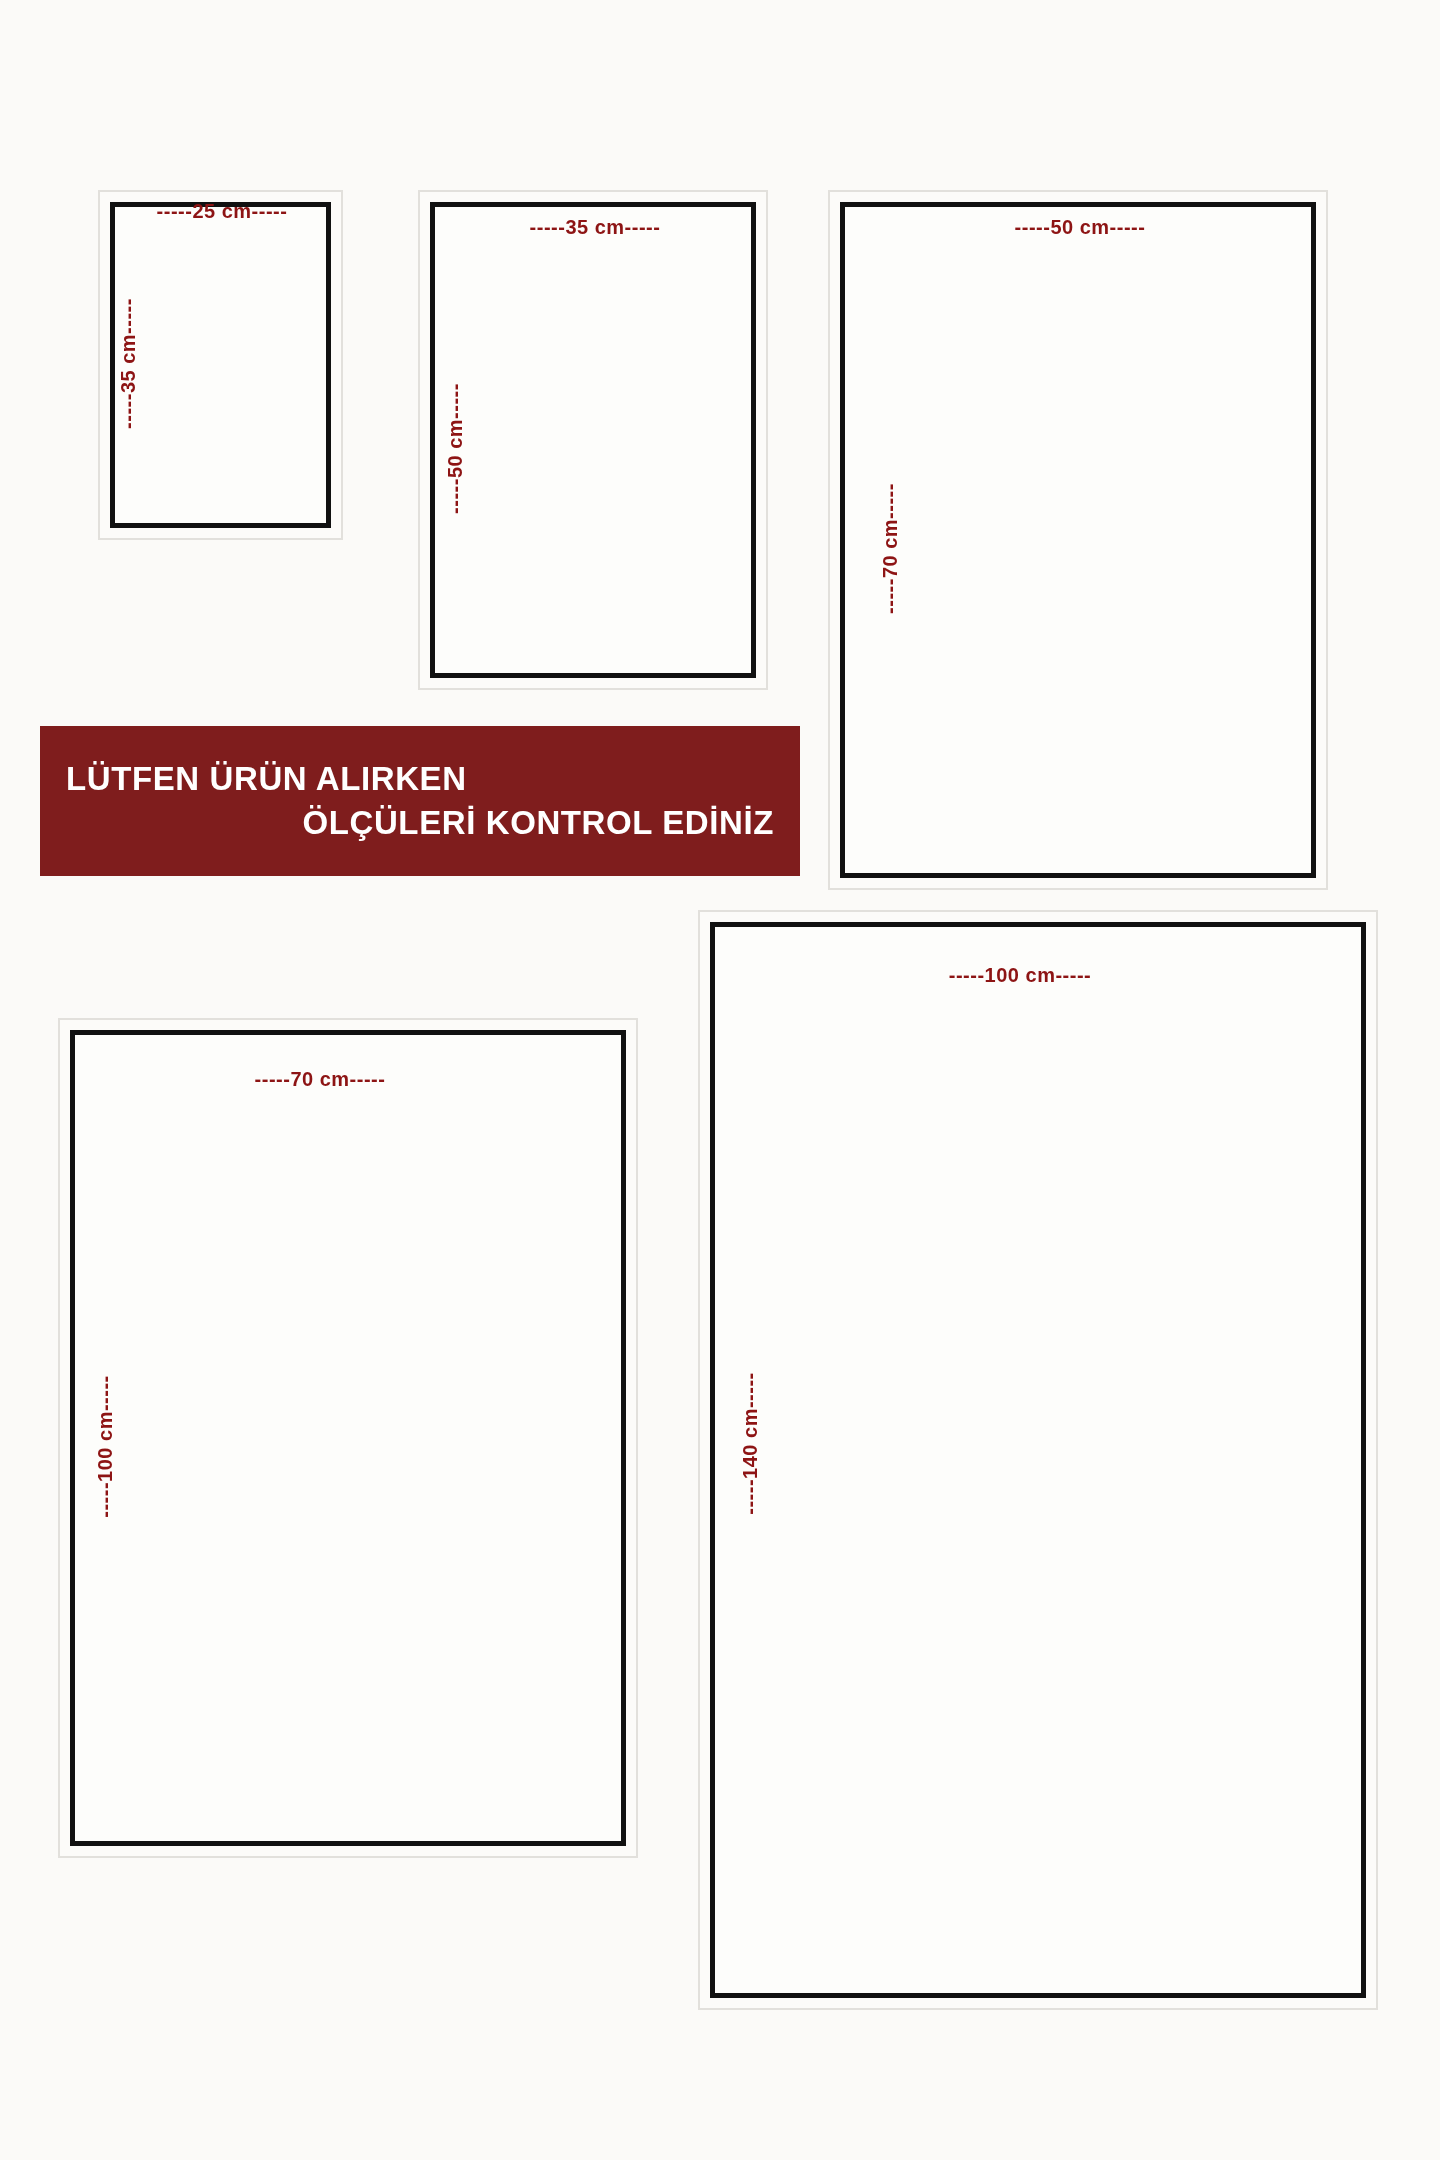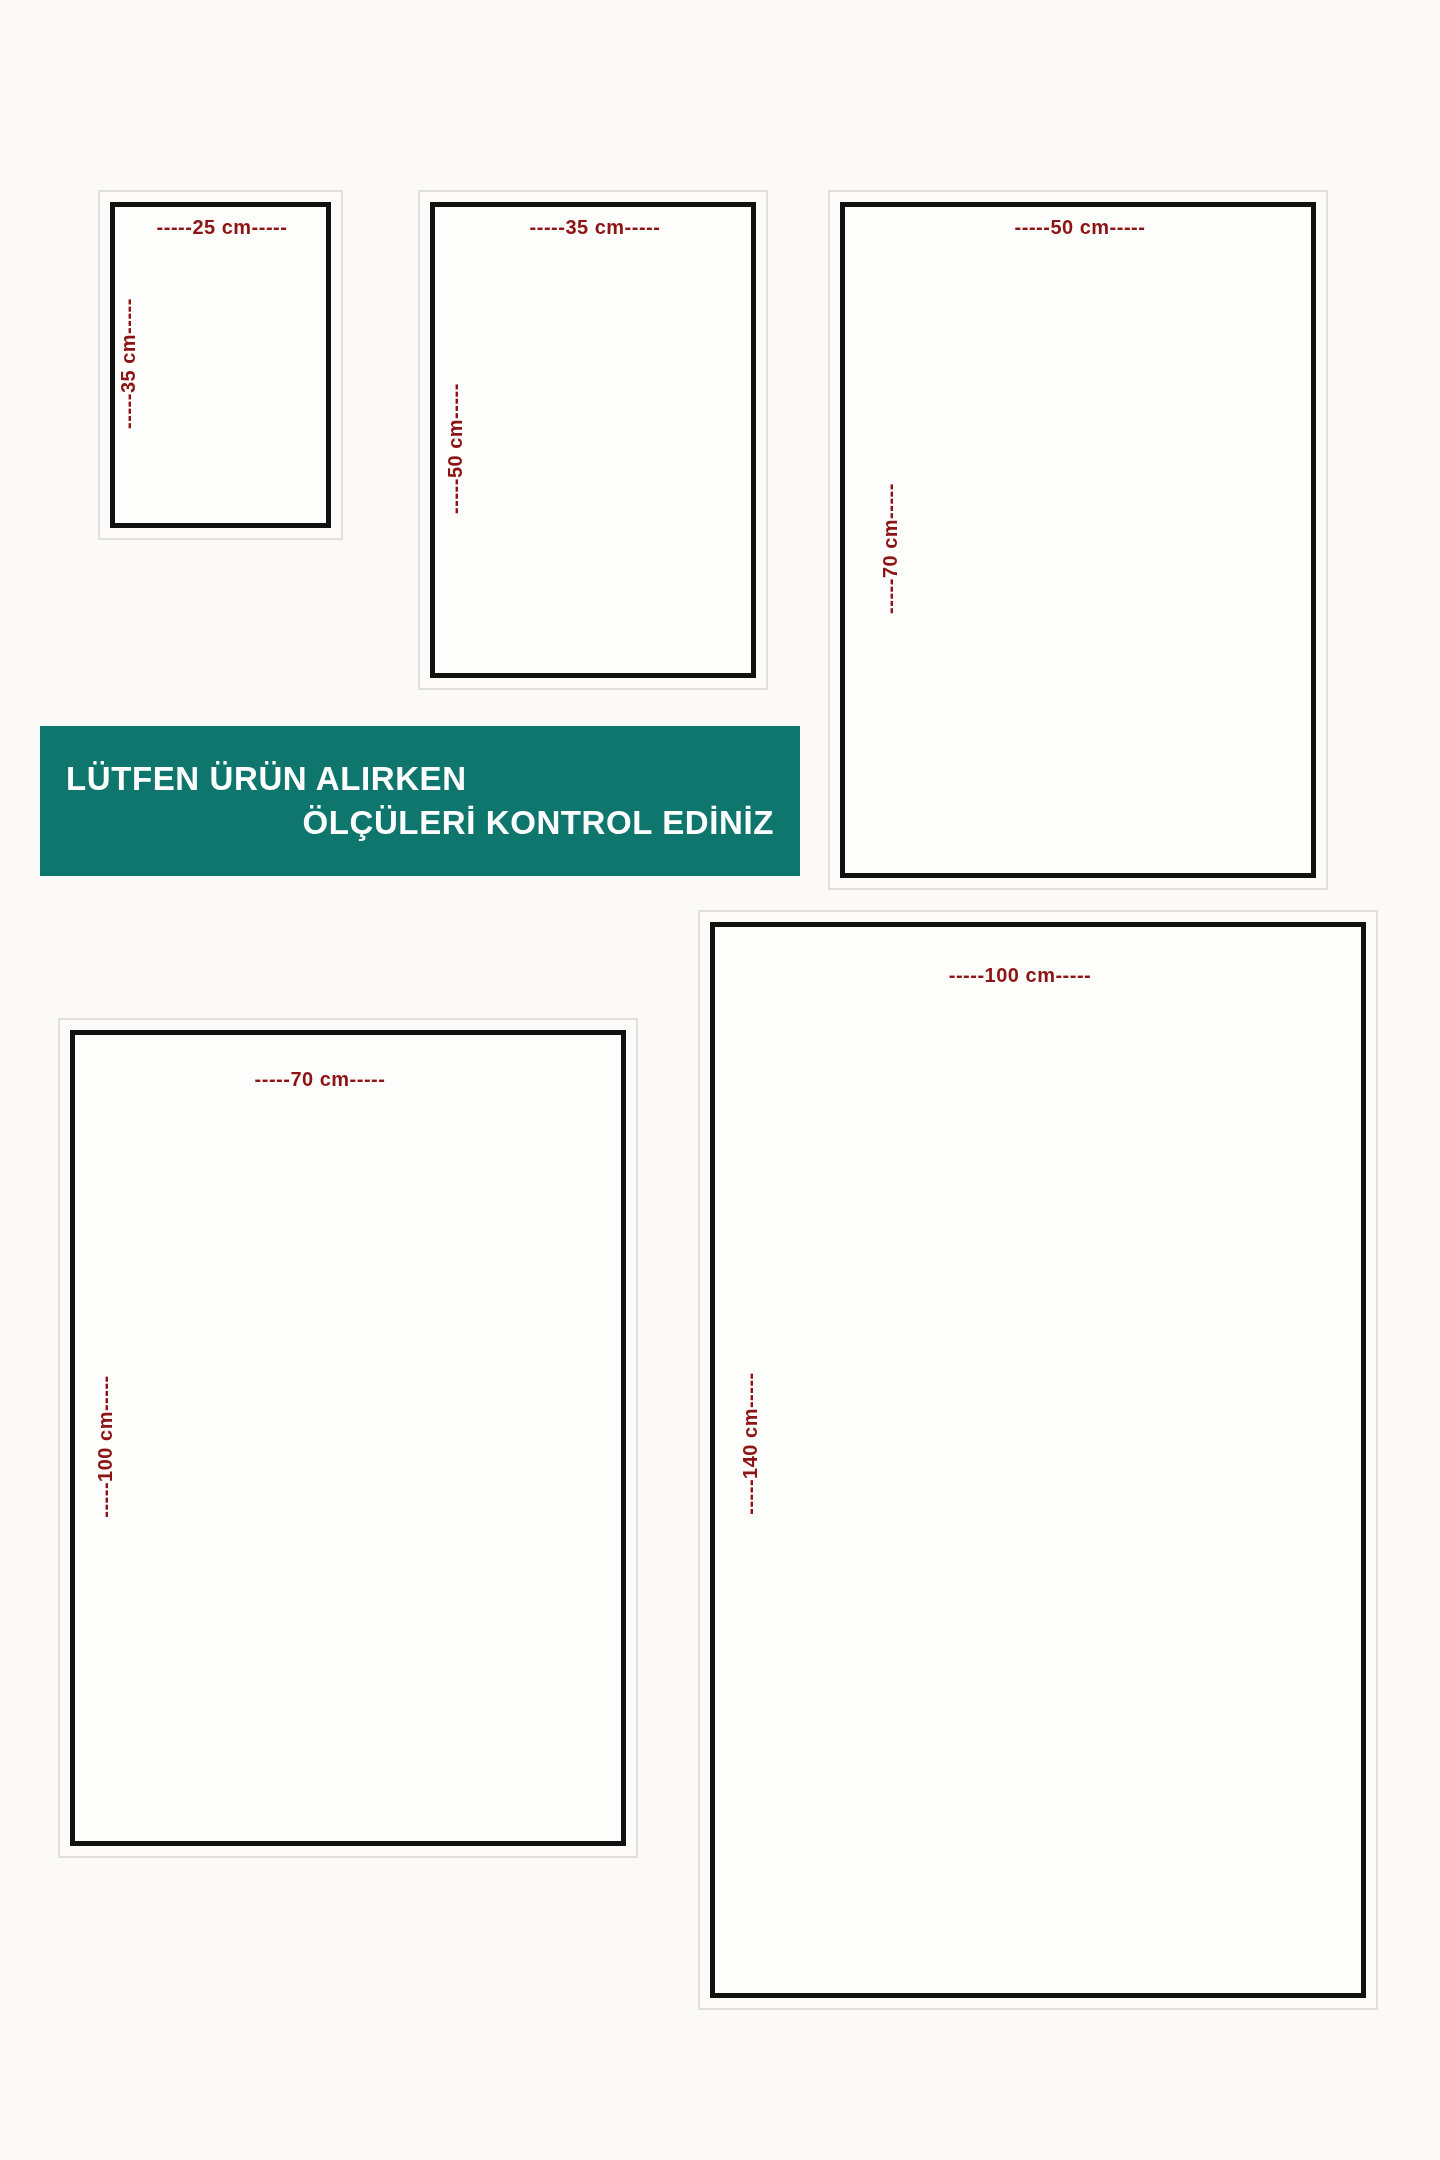--- a/index.html
+++ b/index.html
@@ -46,42 +46,42 @@
     
   }
   .dim-v {
     transform-origin: center center;
     transform: rotate(-90deg);
   }
 
   
   .banner {
     position: absolute;
-    background: #0f766e;
+    background: #7f1d1d;
     color: #ffffff;
     font-weight: bold;
     display: flex;
     flex-direction: column;
     justify-content: center;
     padding: 14px 26px;
     box-sizing: border-box;
     letter-spacing: 0.6px;
   }
   .banner .line {
     line-height: 1.32;
   }
 </style>
 </head>
 <body>
 
 <div id="page">
 
   <div class="frame" style="left:98px; top:190px; width:245px; height:350px;">
     <div class="inner"></div>
-    <div class="dim dim-h" style="left:22px; top:24px; width:200px; text-align:center; font-size:20px;">-----25 cm-----</div>
+    <div class="dim dim-h" style="left:22px; top:8px; width:200px; text-align:center; font-size:20px;">-----25 cm-----</div>
     <div class="dim dim-v" style="left:-62px; top:160px; width:180px; text-align:center; font-size:20px;">-----35 cm-----</div>
   </div>
 
   <div class="frame" style="left:418px; top:190px; width:350px; height:500px;">
     <div class="inner"></div>
     <div class="dim dim-h" style="left:30px; top:24px; width:290px; text-align:center; font-size:20px;">-----35 cm-----</div>
     <div class="dim dim-v" style="left:-55px; top:245px; width:180px; text-align:center; font-size:20px;">-----50 cm-----</div>
   </div>
 
   <div class="frame" style="left:828px; top:190px; width:500px; height:700px;">

